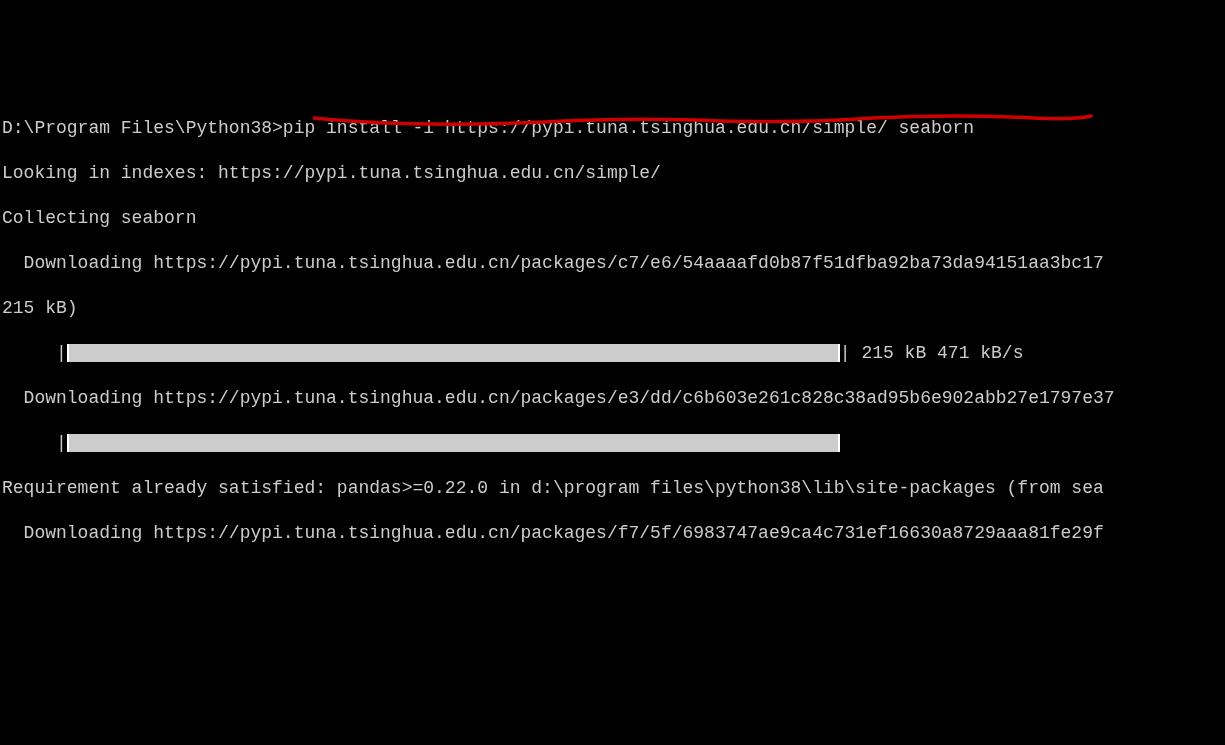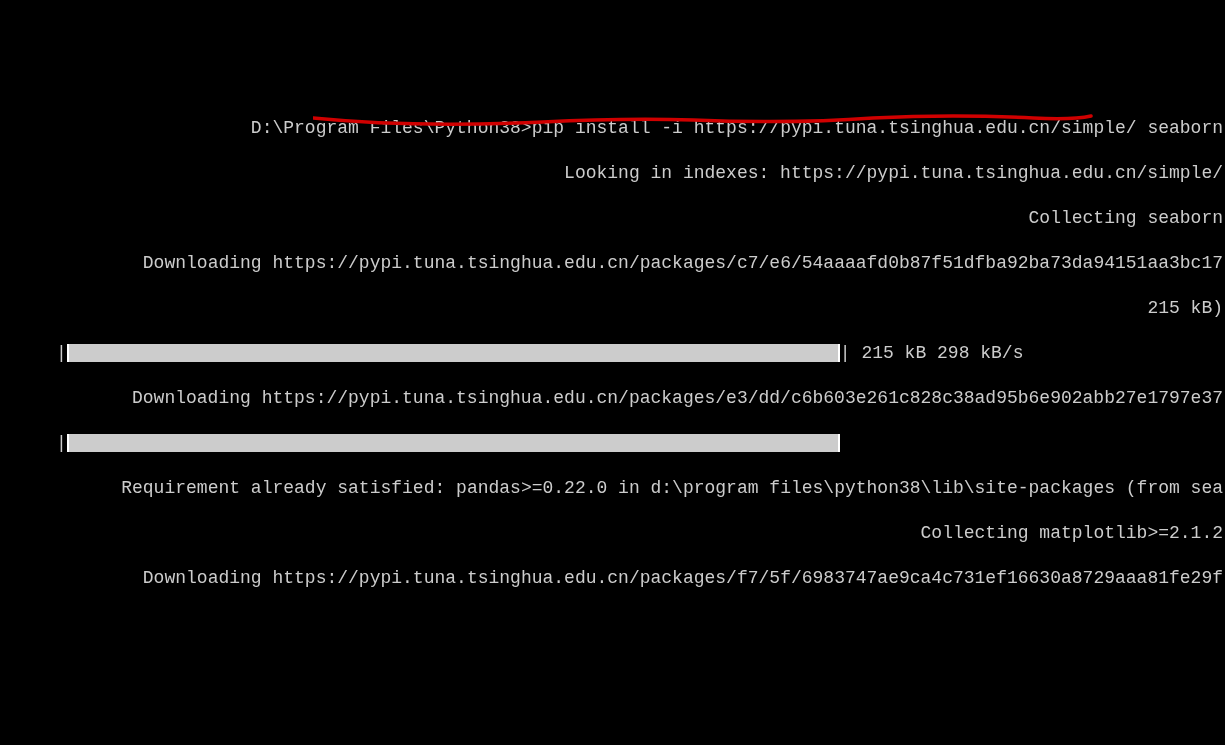--- a/index.html
+++ b/index.html
@@ -18,21 +18,20 @@
       overflow: hidden;
       width: 1225px;
       position: relative;
     }
     .terminal {
       position: relative;
     }
     .line {
       display: block;
       white-space: pre;
-      text-align: right;
     }
     .progress-line {
       display: flex;
       align-items: center;
       white-space: pre;
     }
     .progress-indent {
       white-space: pre;
     }
     .progress-bar {
@@ -60,25 +59,24 @@
 <body>
 
 
 
 <div class="terminal">
 <span class="line"><span>D:\Program Files\Python38&gt;</span><span>pip install -i https://pypi.tuna.tsinghua.edu.cn/simple/ seaborn</span></span>
 <span class="line">Looking in indexes: https://pypi.tuna.tsinghua.edu.cn/simple/</span>
 <span class="line">Collecting seaborn</span>
 <span class="line">  Downloading https://pypi.tuna.tsinghua.edu.cn/packages/c7/e6/54aaaafd0b87f51dfba92ba73da94151aa3bc17</span>
 <span class="line">215 kB)</span>
-<div class="progress-line"><span class="progress-indent">     |</span><span class="progress-bar"></span><span class="progress-text">| 215 kB 298 kB/s</span></div>
+<div class="progress-line"><span class="progress-indent">     |</span><span class="progress-bar"></span><span class="progress-text">| 215 kB 471 kB/s</span></div>
 <span class="line">  Downloading https://pypi.tuna.tsinghua.edu.cn/packages/e3/dd/c6b603e261c828c38ad95b6e902abb27e1797e37</span>
 <div class="progress-line"><span class="progress-indent">     |</span><span class="progress-bar"></span></div>
 <span class="line">Requirement already satisfied: pandas&gt;=0.22.0 in d:\program files\python38\lib\site-packages (from sea</span>
-<span class="line">Collecting matplotlib&gt;=2.1.2</span>
 <span class="line">  Downloading https://pypi.tuna.tsinghua.edu.cn/packages/f7/5f/6983747ae9ca4c731ef16630a8729aaa81fe29f</span>
 
 
 
 
 
 
 
 
 

